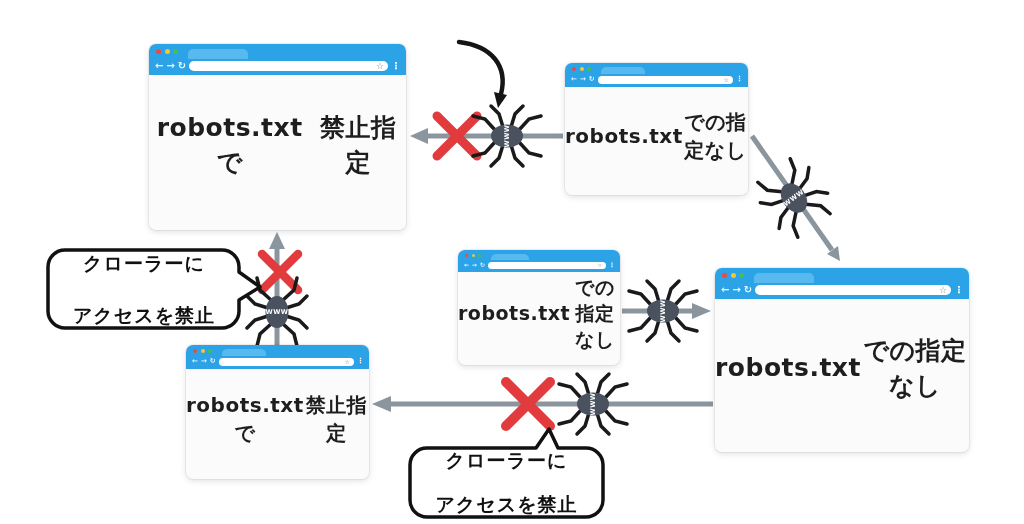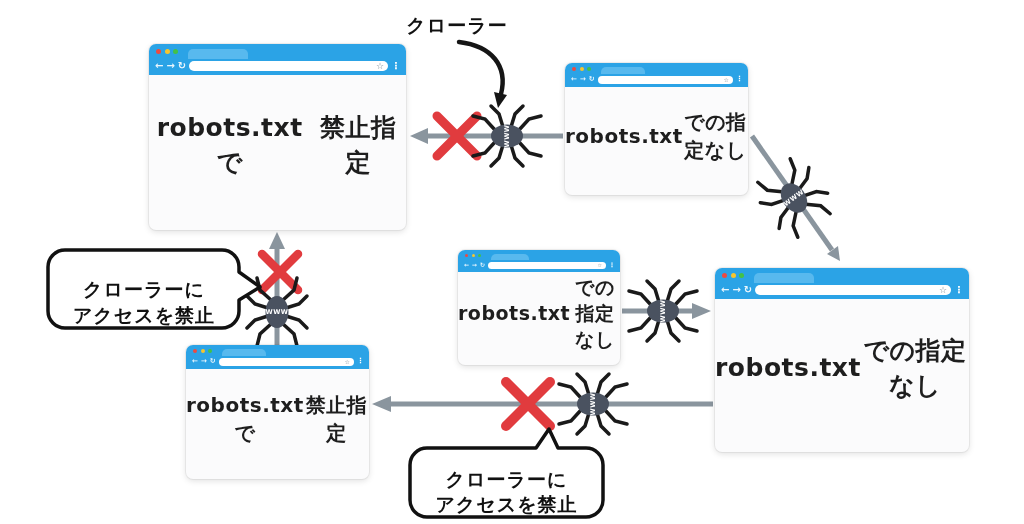--- a/index.html
+++ b/index.html
@@ -34,21 +34,21 @@
     padding-bottom:var(--cpb);text-align:center;color:#1E1E1E;font-weight:bold;
     font-size:var(--fs);line-height:var(--lh);letter-spacing:.5px;
   }
 
   
   .crawler-label{
     position:absolute;left:401px;top:13px;width:112px;z-index:3;text-align:center;
     font-size:19px;font-weight:bold;color:#111;letter-spacing:1px;
   }
   .bubble-text{
-    position:absolute;z-index:3;display:flex;flex-direction:column;align-items:center;justify-content:flex-end;
+    position:absolute;z-index:3;display:flex;flex-direction:column;align-items:center;justify-content:space-between;
     text-align:center;font-weight:bold;color:#111;font-size:19px;line-height:26px;letter-spacing:1px;
   }
   .bubble-text.left{left:48px;top:250px;width:192px;height:78px;}
   .bubble-text.bottom{left:410px;top:448px;width:193px;height:69px;line-height:25px;}
 </style>
 </head>
 <body>
 
 <div class="canvas">
 
@@ -246,21 +246,20 @@
       <span class="menu">⋮</span>
     </div>
   </div>
 
     <div class="content">
       <div>robots.txtで</div>
       <div>禁止指定</div>
     </div>
   </div>
 
-  <div class="crawler-label">クローラー</div>
 
   <div class="bubble-text left">
     <div>クローラーに</div>
     <div>アクセスを禁止</div>
   </div>
   <div class="bubble-text bottom">
     <div>クローラーに</div>
     <div>アクセスを禁止</div>
   </div>
 

